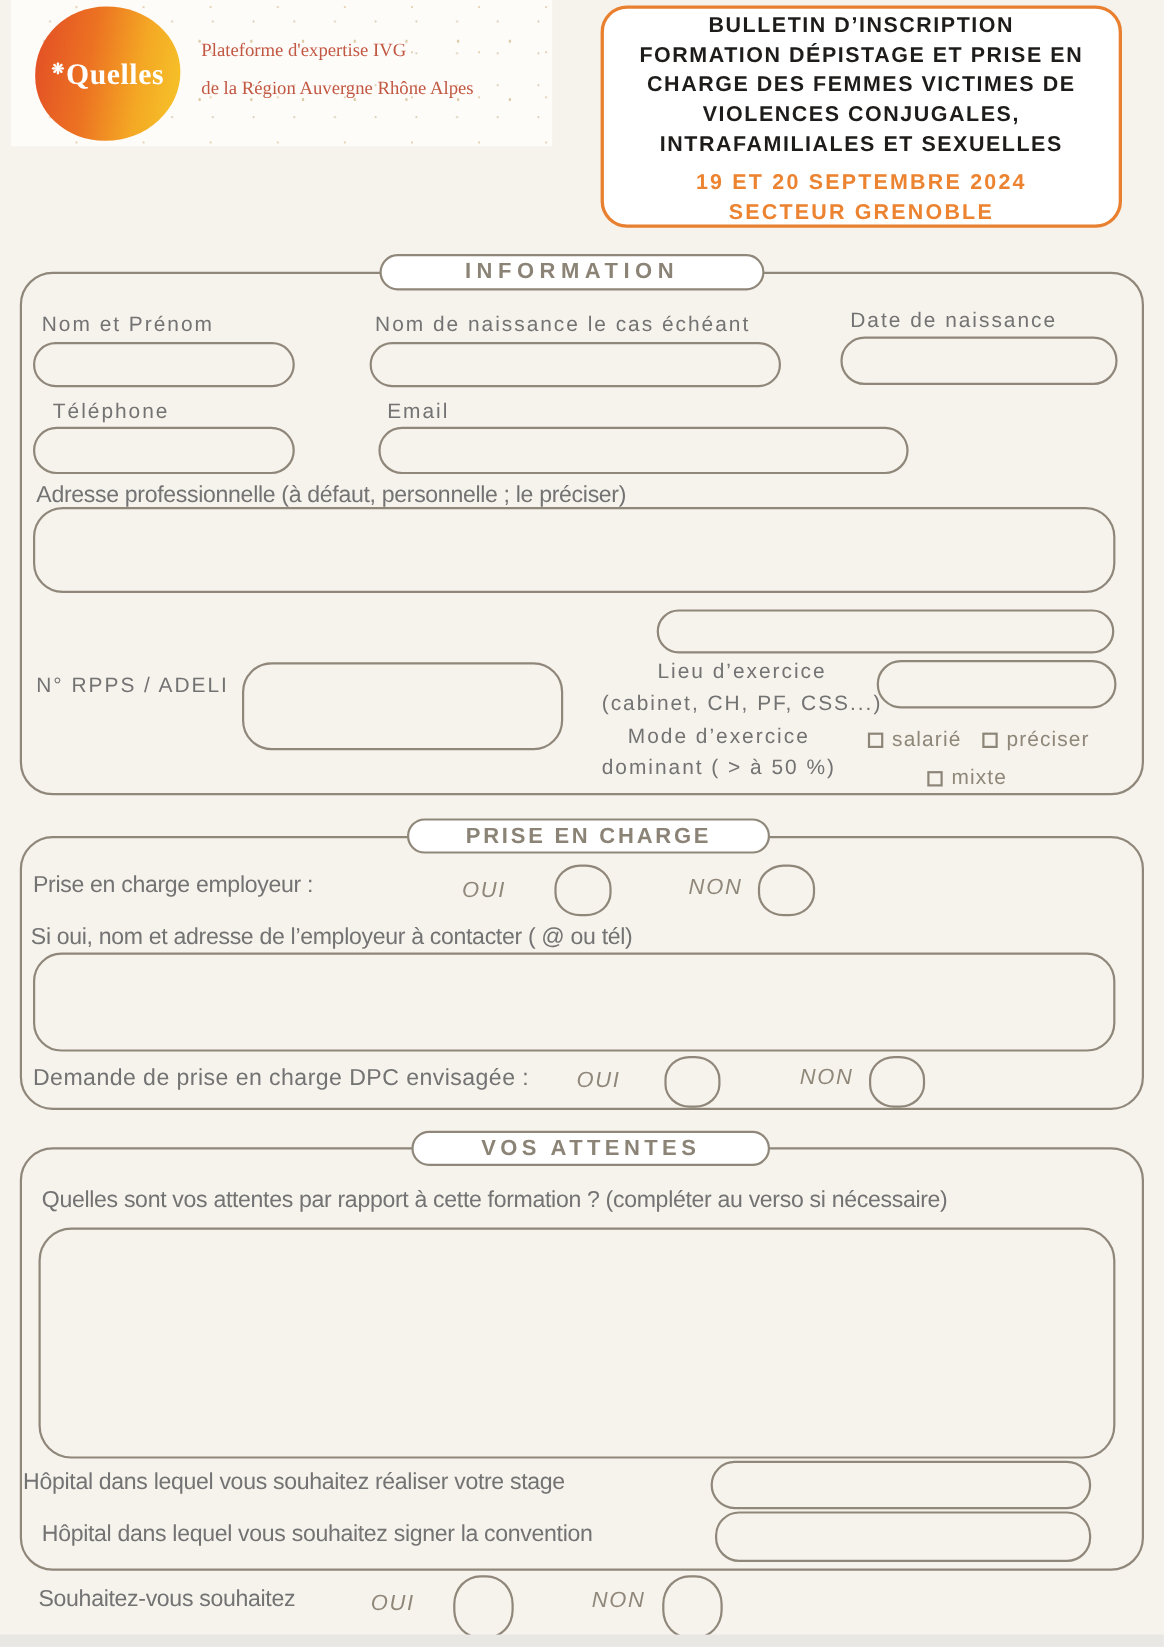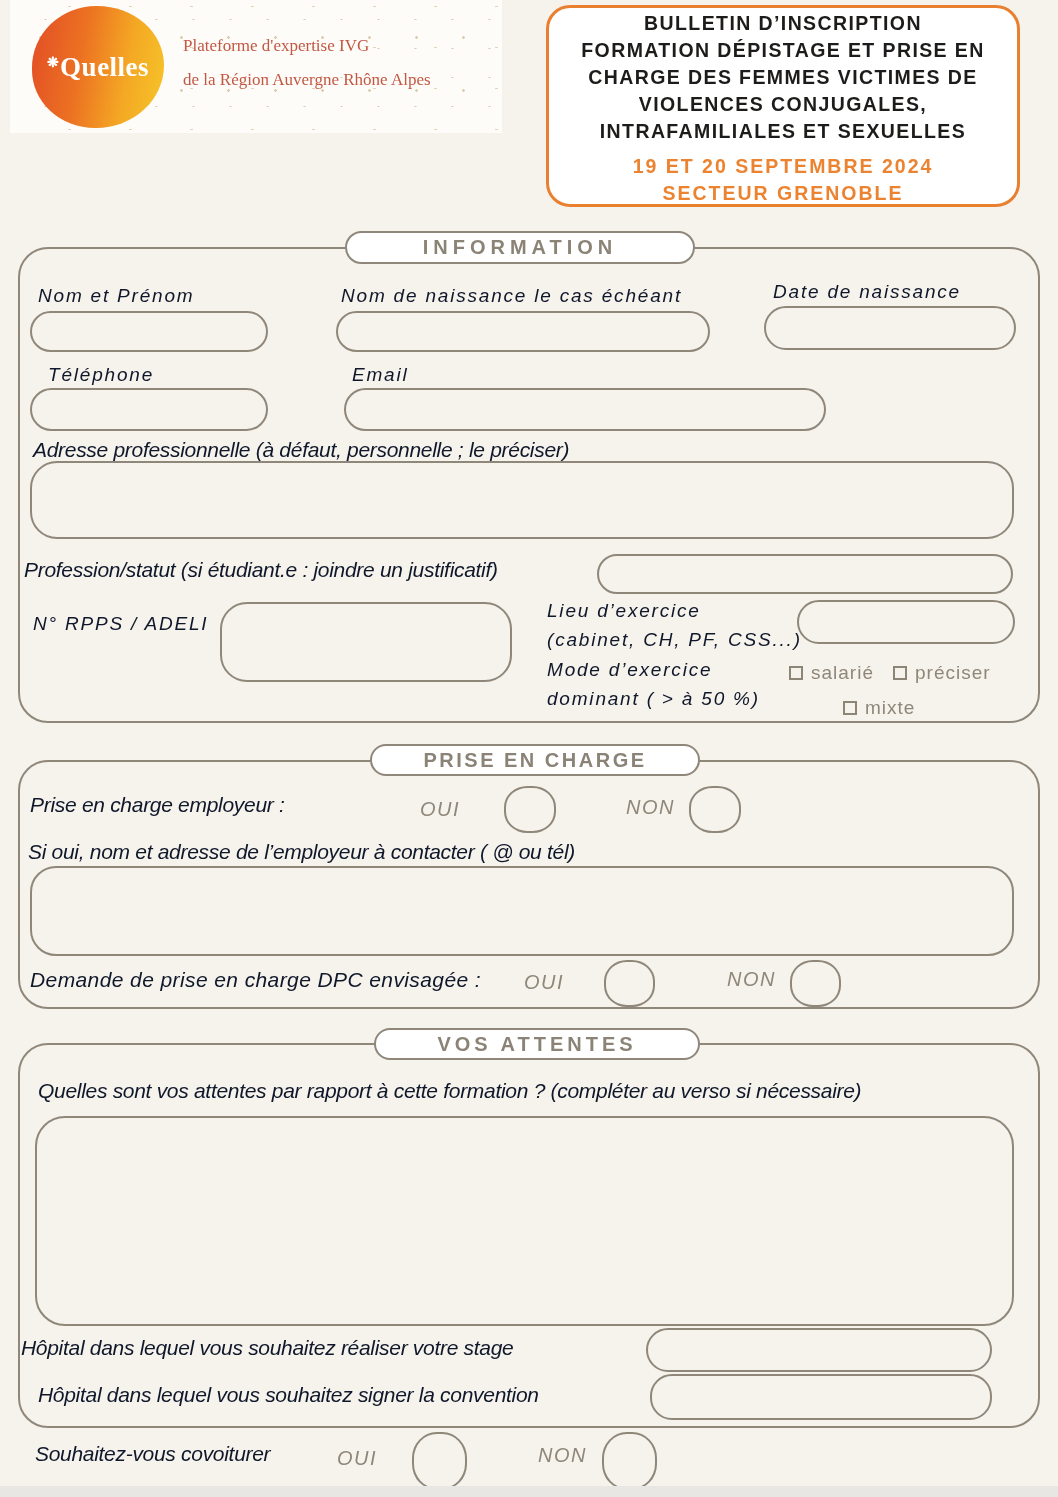--- a/index.html
+++ b/index.html
@@ -34,21 +34,21 @@
     color:#ec8330; text-align:center; white-space:pre-line; }
 
   
   .sec-box { position:absolute; border:2.5px solid #8f877a; border-radius:30px; background:transparent; }
   .sec-pill { position:absolute; background:#fff; border:2.5px solid #8f877a; border-radius:999px;
     display:flex; align-items:center; justify-content:center; z-index:3;
     font-weight:bold; font-size:20px; color:#8b8376; }
   .ls5 { letter-spacing:5px; } .ls3 { letter-spacing:2.5px; } .ls4 { letter-spacing:4px; }
 
   
-  .lbl { position:absolute; font-style:italic; color:#0f172a; white-space:pre-line; z-index:2; }
+  .lbl { position:absolute; color:#737373; white-space:pre-line; z-index:2;text-align:center; }
   .lbl-w { font-size:19px; letter-spacing:1.8px; line-height:1.5; }
   .lbl-c { font-size:21px; letter-spacing:-0.3px; }
   .opt { position:absolute; font-style:italic; font-size:20px; letter-spacing:1.5px; color:#8f8779; }
 
   
   .field { position:absolute; border:2px solid #8f877a; border-radius:22px; background:transparent; z-index:2; }
   .oval { position:absolute; border:2.5px solid #8f877a; border-radius:45%; background:transparent; }
 
   
   .cb-item { position:absolute; display:flex; align-items:center; gap:8px;
@@ -96,21 +96,20 @@
 
   <div class="lbl lbl-w" style="left:48px; top:361px;">Téléphone</div>
   <div class="field" style="left:30px; top:388px; width:238px; height:43px;"></div>
 
   <div class="lbl lbl-w" style="left:352px; top:361px;">Email</div>
   <div class="field" style="left:344px; top:388px; width:482px; height:43px;"></div>
 
   <div class="lbl lbl-c" style="left:33px; top:438px;">Adresse professionnelle (à défaut, personnelle ; le préciser)</div>
   <div class="field" style="left:30px; top:461px; width:984px; height:78px; border-radius:27px;"></div>
 
-  <div class="lbl lbl-c" style="left:24px; top:558px;">Profession/statut (si étudiant.e : joindre un justificatif)</div>
   <div class="field" style="left:597px; top:554px; width:416px; height:40px;"></div>
 
   <div class="lbl lbl-w" style="left:33px; top:610px;">N° RPPS / ADELI</div>
   <div class="field" style="left:220px; top:602px; width:292px; height:80px; border-radius:27px;"></div>
 
   <div class="lbl lbl-w" style="left:547px; top:597px;">Lieu d’exercice
 (cabinet, CH, PF, CSS...)</div>
   <div class="field" style="left:797px; top:600px; width:218px; height:44px;"></div>
 
   <div class="lbl lbl-w" style="left:547px; top:656px;">Mode d’exercice
@@ -156,20 +155,20 @@
 
   <div class="lbl lbl-c" style="left:38px; top:1079px;">Quelles sont vos attentes par rapport à cette formation ? (compléter au verso si nécessaire)</div>
   <div class="field" style="left:35px; top:1116px; width:979px; height:210px; border-radius:30px;"></div>
 
   <div class="lbl lbl-c" style="left:21px; top:1336px;">Hôpital dans lequel vous souhaitez réaliser votre stage</div>
   <div class="field" style="left:646px; top:1328px; width:346px; height:44px;"></div>
 
   <div class="lbl lbl-c" style="left:38px; top:1383px;">Hôpital dans lequel vous souhaitez signer la convention</div>
   <div class="field" style="left:650px; top:1374px; width:342px; height:46px;"></div>
 
-  <div class="lbl lbl-c" style="left:35px; top:1442px;">Souhaitez-vous covoiturer</div>
+  <div class="lbl lbl-c" style="left:35px; top:1442px;">Souhaitez-vous souhaitez</div>
   <div class="opt" style="left:337px; top:1447px;">OUI</div>
   <div class="oval" style="left:412px; top:1432px; width:55px; height:58px;"></div>
   <div class="opt" style="left:538px; top:1444px;">NON</div>
   <div class="oval" style="left:602px; top:1432px; width:55px; height:58px;"></div>
 
   <div class="bottom-strip"></div>
 </div>
 
 </body></html>

